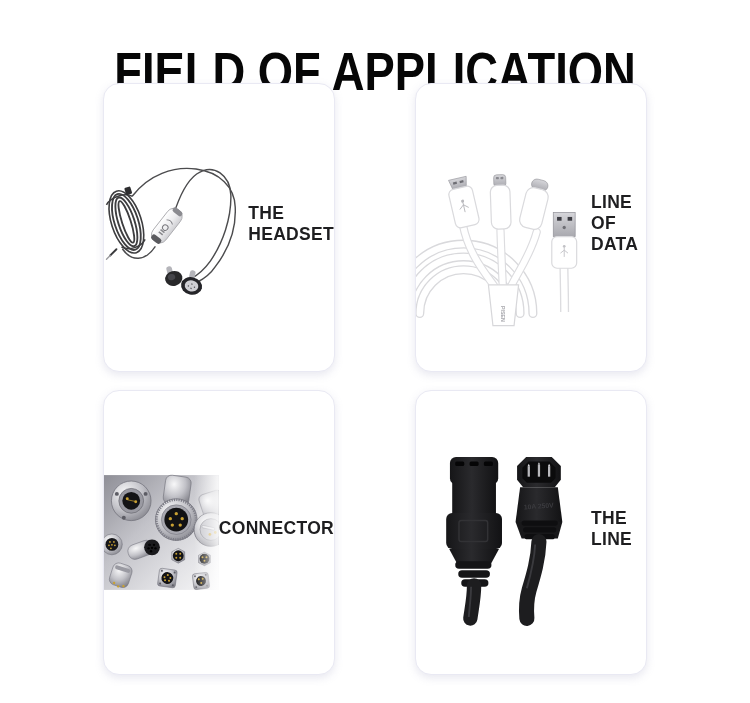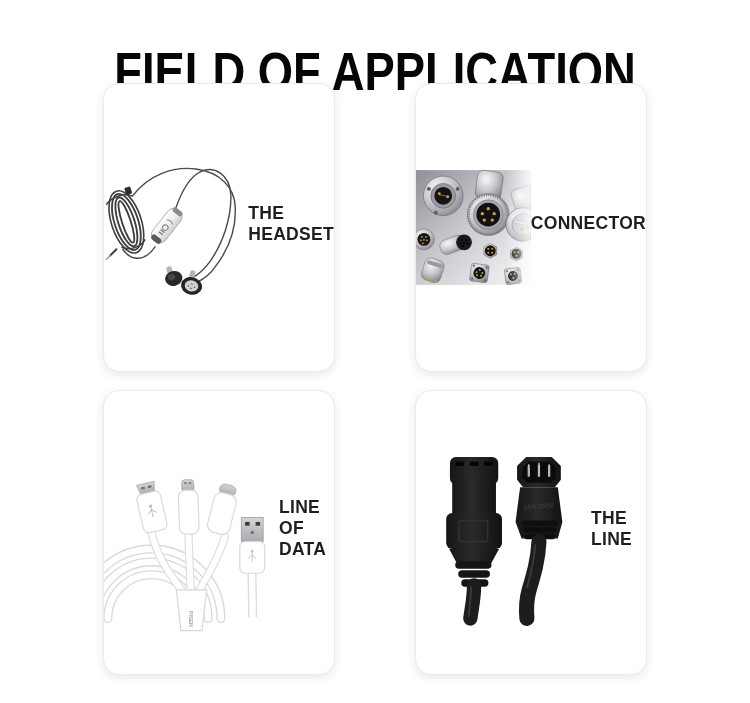--- a/index.html
+++ b/index.html
@@ -101,156 +101,20 @@
           <circle cx="146" cy="210" r="1.2" fill="#55555a"></circle>
           <circle cx="141" cy="213" r="1.2" fill="#55555a"></circle>
         </g>
       </svg>
     </div>
     <div class="card-label">THE HEADSET</div>
   </div>
 
   <div class="card">
     <div class="card-image">
-      <svg viewBox="0 0 232 232" xmlns="http://www.w3.org/2000/svg">
-        <defs>
-          <linearGradient id="connBg" x1="0" y1="0" x2="1" y2="1">
-            <stop offset="0%" stop-color="#8f8f97"></stop>
-              <stop offset="40%" stop-color="#c3c3c9"></stop>
-            <stop offset="75%" stop-color="#e4e4e7"></stop>
-              <stop offset="100%" stop-color="#f7f7f8"></stop>
-          </linearGradient>
-          <radialGradient id="metal" cx="35%" cy="30%" r="80%">
-            <stop offset="0%" stop-color="#f8f8f9"></stop>
-              <stop offset="55%" stop-color="#c2c2c8"></stop>
-              <stop offset="100%" stop-color="#83838b"></stop>
-          </radialGradient>
-          <linearGradient id="fadeR" x1="0" y1="0" x2="1" y2="0">
-            <stop offset="0%" stop-color="#ffffff" stop-opacity="0"></stop>
-              <stop offset="100%" stop-color="#ffffff" stop-opacity="0.85"></stop>
-          </linearGradient>
-        </defs>
-        <rect width="232" height="232" fill="url(#connBg)"></rect>
-
-        <g>
-          <circle cx="55" cy="52" r="40" fill="url(#metal)" stroke="#70707a" stroke-width="1.5"></circle>
-          <circle cx="26" cy="38" r="4" fill="#5c5c64"></circle>
-            <circle cx="84" cy="38" r="4" fill="#5c5c64"></circle>
-          <circle cx="40" cy="86" r="4" fill="#5c5c64"></circle>
-          <circle cx="55" cy="52" r="25" fill="#9a9aa2" stroke="#6c6c74" stroke-width="1.5"></circle>
-          <circle cx="55" cy="52" r="18" fill="#141416"></circle>
-          <circle cx="47" cy="48" r="3" fill="#c9a133"></circle>
-            <circle cx="64" cy="54" r="3" fill="#c9a133"></circle>
-          <path d="M 48 50 L 62 53" stroke="#c9a133" stroke-width="1.4"></path>
-        </g>
-
-        <g>
-          <rect x="122" y="2" width="52" height="58" rx="12" transform="rotate(8 148 30)" fill="url(#metal)" stroke="#74747e" stroke-width="1.3"></rect>
-          <circle cx="146" cy="90" r="42" fill="url(#metal)" stroke="#6a6a74" stroke-width="1.5"></circle>
-          <circle cx="146" cy="90" r="40" fill="none" stroke="#7c7c86" stroke-width="5" stroke-dasharray="2.4 2.4"></circle>
-          <circle cx="146" cy="90" r="30" fill="#a8a8b0" stroke="#6a6a74"></circle>
-          <circle cx="146" cy="90" r="24" fill="#121214"></circle>
-          <circle cx="146" cy="78" r="3.4" fill="#c9a133"></circle>
-            <circle cx="134" cy="88" r="3.4" fill="#c9a133"></circle>
-          <circle cx="158" cy="88" r="3.4" fill="#c9a133"></circle>
-            <circle cx="138" cy="101" r="3.4" fill="#c9a133"></circle>
-          <circle cx="154" cy="101" r="3.4" fill="#c9a133"></circle>
-        </g>
-
-        <g>
-          <rect x="196" y="34" width="48" height="50" rx="10" transform="rotate(-18 220 60)" fill="url(#metal)" stroke="#74747e"></rect>
-          <circle cx="216" cy="110" r="34" fill="url(#metal)" stroke="#6a6a74" stroke-width="1.4"></circle>
-          <circle cx="216" cy="110" r="22" fill="#c6c6cc" stroke="#6a6a74"></circle>
-          <rect x="198" y="104" width="26" height="5" rx="2" transform="rotate(12 211 106)" fill="#e4e4e8" stroke="#80808a" stroke-width="0.8"></rect>
-          <circle cx="214" cy="120" r="2.8" fill="#c9a133"></circle>
-            <circle cx="225" cy="116" r="2.8" fill="#c9a133"></circle>
-        </g>
-
-        <g>
-          <circle cx="16" cy="140" r="21" fill="url(#metal)" stroke="#6a6a74"></circle>
-          <circle cx="16" cy="140" r="13" fill="#17171a"></circle>
-          <circle cx="12" cy="135" r="1.8" fill="#c9a133"></circle>
-            <circle cx="20" cy="135" r="1.8" fill="#c9a133"></circle>
-          <circle cx="10" cy="142" r="1.8" fill="#c9a133"></circle>
-            <circle cx="16" cy="141" r="1.8" fill="#c9a133"></circle>
-          <circle cx="22" cy="142" r="1.8" fill="#c9a133"></circle>
-            <circle cx="14" cy="148" r="1.8" fill="#c9a133"></circle>
-        </g>
-
-        <g>
-          <rect x="48" y="136" width="52" height="30" rx="13" transform="rotate(-20 74 151)" fill="url(#metal)" stroke="#70707a"></rect>
-          <circle cx="97" cy="146" r="16" fill="#1a1a1d"></circle>
-          <circle cx="92" cy="141" r="2.4" fill="#000"></circle>
-            <circle cx="101" cy="141" r="2.4" fill="#000"></circle>
-          <circle cx="90" cy="148" r="2.4" fill="#000"></circle>
-            <circle cx="97" cy="147" r="2.4" fill="#000"></circle>
-          <circle cx="104" cy="148" r="2.4" fill="#000"></circle>
-            <circle cx="95" cy="154" r="2.4" fill="#000"></circle>
-          <circle cx="92" cy="141" r="2.4" fill="#060608"></circle>
-        </g>
-
-        <g>
-          <polygon points="150,148 163,155 163,171 150,178 137,171 137,155" fill="url(#metal)" stroke="#6a6a74"></polygon>
-          <circle cx="150" cy="163" r="11" fill="#141416"></circle>
-          <circle cx="146" cy="159" r="2" fill="#c9a133"></circle>
-            <circle cx="154" cy="159" r="2" fill="#c9a133"></circle>
-          <circle cx="146" cy="167" r="2" fill="#c9a133"></circle>
-            <circle cx="154" cy="167" r="2" fill="#c9a133"></circle>
-        </g>
-
-        <g>
-          <polygon points="203,156 215,162 215,177 203,183 191,177 191,162" fill="url(#metal)" stroke="#6a6a74"></polygon>
-          <circle cx="203" cy="169" r="10" fill="#141416"></circle>
-          <circle cx="199" cy="166" r="2" fill="#c9a133"></circle>
-            <circle cx="207" cy="166" r="2" fill="#c9a133"></circle>
-          <circle cx="203" cy="173" r="2" fill="#c9a133"></circle>
-        </g>
-
-        <g transform="rotate(8 128 208)">
-          <rect x="110" y="190" width="36" height="36" rx="5" fill="url(#metal)" stroke="#6a6a74"></rect>
-          <circle cx="115" cy="195" r="2" fill="#5c5c64"></circle>
-            <circle cx="141" cy="195" r="2" fill="#5c5c64"></circle>
-          <circle cx="115" cy="221" r="2" fill="#5c5c64"></circle>
-            <circle cx="141" cy="221" r="2" fill="#5c5c64"></circle>
-          <circle cx="128" cy="208" r="12" fill="#131315"></circle>
-          <circle cx="128" cy="202" r="2" fill="#c9a133"></circle>
-            <circle cx="122" cy="207" r="2" fill="#c9a133"></circle>
-          <circle cx="134" cy="207" r="2" fill="#c9a133"></circle>
-            <circle cx="124" cy="213" r="2" fill="#c9a133"></circle>
-          <circle cx="132" cy="213" r="2" fill="#c9a133"></circle>
-        </g>
-
-        <g transform="rotate(-7 196 214)">
-          <rect x="180" y="198" width="32" height="32" rx="5" fill="url(#metal)" stroke="#6a6a74"></rect>
-          <circle cx="185" cy="203" r="1.8" fill="#5c5c64"></circle>
-            <circle cx="207" cy="203" r="1.8" fill="#5c5c64"></circle>
-          <circle cx="185" cy="225" r="1.8" fill="#5c5c64"></circle>
-            <circle cx="207" cy="225" r="1.8" fill="#5c5c64"></circle>
-          <circle cx="196" cy="214" r="10" fill="#131315"></circle>
-          <circle cx="192" cy="210" r="2" fill="#c9a133"></circle>
-            <circle cx="200" cy="210" r="2" fill="#c9a133"></circle>
-          <circle cx="196" cy="218" r="2" fill="#c9a133"></circle>
-        </g>
-
-        <g transform="rotate(18 36 202)">
-          <rect x="14" y="180" width="40" height="46" rx="12" fill="url(#metal)" stroke="#70707a"></rect>
-          <rect x="18" y="186" width="32" height="8" rx="4" fill="#9a9aa2"></rect>
-          <circle cx="26" cy="222" r="2.4" fill="#c9a133"></circle>
-            <circle cx="36" cy="226" r="2.4" fill="#c9a133"></circle>
-          <circle cx="46" cy="222" r="2.4" fill="#c9a133"></circle>
-        </g>
-
-        <rect x="182" y="0" width="50" height="232" fill="url(#fadeR)"></rect>
-      </svg>
-    </div>
-    <div class="card-label">CONNECTOR</div>
-  </div>
-
-  <div class="card">
-    <div class="card-image">
       <svg viewBox="0 0 232 228" xmlns="http://www.w3.org/2000/svg">
         <defs>
           <linearGradient id="tip" x1="0" y1="0" x2="0" y2="1">
             <stop offset="0%" stop-color="#d6d6da"></stop>
               <stop offset="100%" stop-color="#a9a9af"></stop>
           </linearGradient>
         </defs>
         <rect width="232" height="228" fill="#ffffff"></rect>
 
         <g fill="none" stroke-linecap="round">
@@ -312,20 +176,156 @@
           <g stroke="#c2c2c6" stroke-width="1.2" fill="none">
             <path d="M 196.5 140 v 13"></path>
               <path d="M 196.5 144 l -5 4"></path>
               <path d="M 196.5 144 l 5 4"></path>
           </g>
           <circle cx="196.5" cy="139" r="1.8" fill="#c2c2c6"></circle>
         </g>
       </svg>
     </div>
     <div class="card-label">LINE OF DATA</div>
+  </div>
+
+  <div class="card">
+    <div class="card-image">
+      <svg viewBox="0 0 232 232" xmlns="http://www.w3.org/2000/svg">
+        <defs>
+          <linearGradient id="connBg" x1="0" y1="0" x2="1" y2="1">
+            <stop offset="0%" stop-color="#8f8f97"></stop>
+              <stop offset="40%" stop-color="#c3c3c9"></stop>
+            <stop offset="75%" stop-color="#e4e4e7"></stop>
+              <stop offset="100%" stop-color="#f7f7f8"></stop>
+          </linearGradient>
+          <radialGradient id="metal" cx="35%" cy="30%" r="80%">
+            <stop offset="0%" stop-color="#f8f8f9"></stop>
+              <stop offset="55%" stop-color="#c2c2c8"></stop>
+              <stop offset="100%" stop-color="#83838b"></stop>
+          </radialGradient>
+          <linearGradient id="fadeR" x1="0" y1="0" x2="1" y2="0">
+            <stop offset="0%" stop-color="#ffffff" stop-opacity="0"></stop>
+              <stop offset="100%" stop-color="#ffffff" stop-opacity="0.85"></stop>
+          </linearGradient>
+        </defs>
+        <rect width="232" height="232" fill="url(#connBg)"></rect>
+
+        <g>
+          <circle cx="55" cy="52" r="40" fill="url(#metal)" stroke="#70707a" stroke-width="1.5"></circle>
+          <circle cx="26" cy="38" r="4" fill="#5c5c64"></circle>
+            <circle cx="84" cy="38" r="4" fill="#5c5c64"></circle>
+          <circle cx="40" cy="86" r="4" fill="#5c5c64"></circle>
+          <circle cx="55" cy="52" r="25" fill="#9a9aa2" stroke="#6c6c74" stroke-width="1.5"></circle>
+          <circle cx="55" cy="52" r="18" fill="#141416"></circle>
+          <circle cx="47" cy="48" r="3" fill="#c9a133"></circle>
+            <circle cx="64" cy="54" r="3" fill="#c9a133"></circle>
+          <path d="M 48 50 L 62 53" stroke="#c9a133" stroke-width="1.4"></path>
+        </g>
+
+        <g>
+          <rect x="122" y="2" width="52" height="58" rx="12" transform="rotate(8 148 30)" fill="url(#metal)" stroke="#74747e" stroke-width="1.3"></rect>
+          <circle cx="146" cy="90" r="42" fill="url(#metal)" stroke="#6a6a74" stroke-width="1.5"></circle>
+          <circle cx="146" cy="90" r="40" fill="none" stroke="#7c7c86" stroke-width="5" stroke-dasharray="2.4 2.4"></circle>
+          <circle cx="146" cy="90" r="30" fill="#a8a8b0" stroke="#6a6a74"></circle>
+          <circle cx="146" cy="90" r="24" fill="#121214"></circle>
+          <circle cx="146" cy="78" r="3.4" fill="#c9a133"></circle>
+            <circle cx="134" cy="88" r="3.4" fill="#c9a133"></circle>
+          <circle cx="158" cy="88" r="3.4" fill="#c9a133"></circle>
+            <circle cx="138" cy="101" r="3.4" fill="#c9a133"></circle>
+          <circle cx="154" cy="101" r="3.4" fill="#c9a133"></circle>
+        </g>
+
+        <g>
+          <rect x="196" y="34" width="48" height="50" rx="10" transform="rotate(-18 220 60)" fill="url(#metal)" stroke="#74747e"></rect>
+          <circle cx="216" cy="110" r="34" fill="url(#metal)" stroke="#6a6a74" stroke-width="1.4"></circle>
+          <circle cx="216" cy="110" r="22" fill="#c6c6cc" stroke="#6a6a74"></circle>
+          <rect x="198" y="104" width="26" height="5" rx="2" transform="rotate(12 211 106)" fill="#e4e4e8" stroke="#80808a" stroke-width="0.8"></rect>
+          <circle cx="214" cy="120" r="2.8" fill="#c9a133"></circle>
+            <circle cx="225" cy="116" r="2.8" fill="#c9a133"></circle>
+        </g>
+
+        <g>
+          <circle cx="16" cy="140" r="21" fill="url(#metal)" stroke="#6a6a74"></circle>
+          <circle cx="16" cy="140" r="13" fill="#17171a"></circle>
+          <circle cx="12" cy="135" r="1.8" fill="#c9a133"></circle>
+            <circle cx="20" cy="135" r="1.8" fill="#c9a133"></circle>
+          <circle cx="10" cy="142" r="1.8" fill="#c9a133"></circle>
+            <circle cx="16" cy="141" r="1.8" fill="#c9a133"></circle>
+          <circle cx="22" cy="142" r="1.8" fill="#c9a133"></circle>
+            <circle cx="14" cy="148" r="1.8" fill="#c9a133"></circle>
+        </g>
+
+        <g>
+          <rect x="48" y="136" width="52" height="30" rx="13" transform="rotate(-20 74 151)" fill="url(#metal)" stroke="#70707a"></rect>
+          <circle cx="97" cy="146" r="16" fill="#1a1a1d"></circle>
+          <circle cx="92" cy="141" r="2.4" fill="#000"></circle>
+            <circle cx="101" cy="141" r="2.4" fill="#000"></circle>
+          <circle cx="90" cy="148" r="2.4" fill="#000"></circle>
+            <circle cx="97" cy="147" r="2.4" fill="#000"></circle>
+          <circle cx="104" cy="148" r="2.4" fill="#000"></circle>
+            <circle cx="95" cy="154" r="2.4" fill="#000"></circle>
+          <circle cx="92" cy="141" r="2.4" fill="#060608"></circle>
+        </g>
+
+        <g>
+          <polygon points="150,148 163,155 163,171 150,178 137,171 137,155" fill="url(#metal)" stroke="#6a6a74"></polygon>
+          <circle cx="150" cy="163" r="11" fill="#141416"></circle>
+          <circle cx="146" cy="159" r="2" fill="#c9a133"></circle>
+            <circle cx="154" cy="159" r="2" fill="#c9a133"></circle>
+          <circle cx="146" cy="167" r="2" fill="#c9a133"></circle>
+            <circle cx="154" cy="167" r="2" fill="#c9a133"></circle>
+        </g>
+
+        <g>
+          <polygon points="203,156 215,162 215,177 203,183 191,177 191,162" fill="url(#metal)" stroke="#6a6a74"></polygon>
+          <circle cx="203" cy="169" r="10" fill="#141416"></circle>
+          <circle cx="199" cy="166" r="2" fill="#c9a133"></circle>
+            <circle cx="207" cy="166" r="2" fill="#c9a133"></circle>
+          <circle cx="203" cy="173" r="2" fill="#c9a133"></circle>
+        </g>
+
+        <g transform="rotate(8 128 208)">
+          <rect x="110" y="190" width="36" height="36" rx="5" fill="url(#metal)" stroke="#6a6a74"></rect>
+          <circle cx="115" cy="195" r="2" fill="#5c5c64"></circle>
+            <circle cx="141" cy="195" r="2" fill="#5c5c64"></circle>
+          <circle cx="115" cy="221" r="2" fill="#5c5c64"></circle>
+            <circle cx="141" cy="221" r="2" fill="#5c5c64"></circle>
+          <circle cx="128" cy="208" r="12" fill="#131315"></circle>
+          <circle cx="128" cy="202" r="2" fill="#c9a133"></circle>
+            <circle cx="122" cy="207" r="2" fill="#c9a133"></circle>
+          <circle cx="134" cy="207" r="2" fill="#c9a133"></circle>
+            <circle cx="124" cy="213" r="2" fill="#c9a133"></circle>
+          <circle cx="132" cy="213" r="2" fill="#c9a133"></circle>
+        </g>
+
+        <g transform="rotate(-7 196 214)">
+          <rect x="180" y="198" width="32" height="32" rx="5" fill="url(#metal)" stroke="#6a6a74"></rect>
+          <circle cx="185" cy="203" r="1.8" fill="#5c5c64"></circle>
+            <circle cx="207" cy="203" r="1.8" fill="#5c5c64"></circle>
+          <circle cx="185" cy="225" r="1.8" fill="#5c5c64"></circle>
+            <circle cx="207" cy="225" r="1.8" fill="#5c5c64"></circle>
+          <circle cx="196" cy="214" r="10" fill="#131315"></circle>
+          <circle cx="192" cy="210" r="2" fill="#c9a133"></circle>
+            <circle cx="200" cy="210" r="2" fill="#c9a133"></circle>
+          <circle cx="196" cy="218" r="2" fill="#c9a133"></circle>
+        </g>
+
+        <g transform="rotate(18 36 202)">
+          <rect x="14" y="180" width="40" height="46" rx="12" fill="url(#metal)" stroke="#70707a"></rect>
+          <rect x="18" y="186" width="32" height="8" rx="4" fill="#9a9aa2"></rect>
+          <circle cx="26" cy="222" r="2.4" fill="#c9a133"></circle>
+            <circle cx="36" cy="226" r="2.4" fill="#c9a133"></circle>
+          <circle cx="46" cy="222" r="2.4" fill="#c9a133"></circle>
+        </g>
+
+        <rect x="182" y="0" width="50" height="232" fill="url(#fadeR)"></rect>
+      </svg>
+    </div>
+    <div class="card-label">CONNECTOR</div>
   </div>
 
   <div class="card">
     <div class="card-image">
       <svg viewBox="0 0 232 228" xmlns="http://www.w3.org/2000/svg">
         <defs>
           <linearGradient id="blk" x1="0" y1="0" x2="1" y2="0">
             <stop offset="0%" stop-color="#161618"></stop>
               <stop offset="45%" stop-color="#2a2a2d"></stop>
               <stop offset="100%" stop-color="#121214"></stop>

